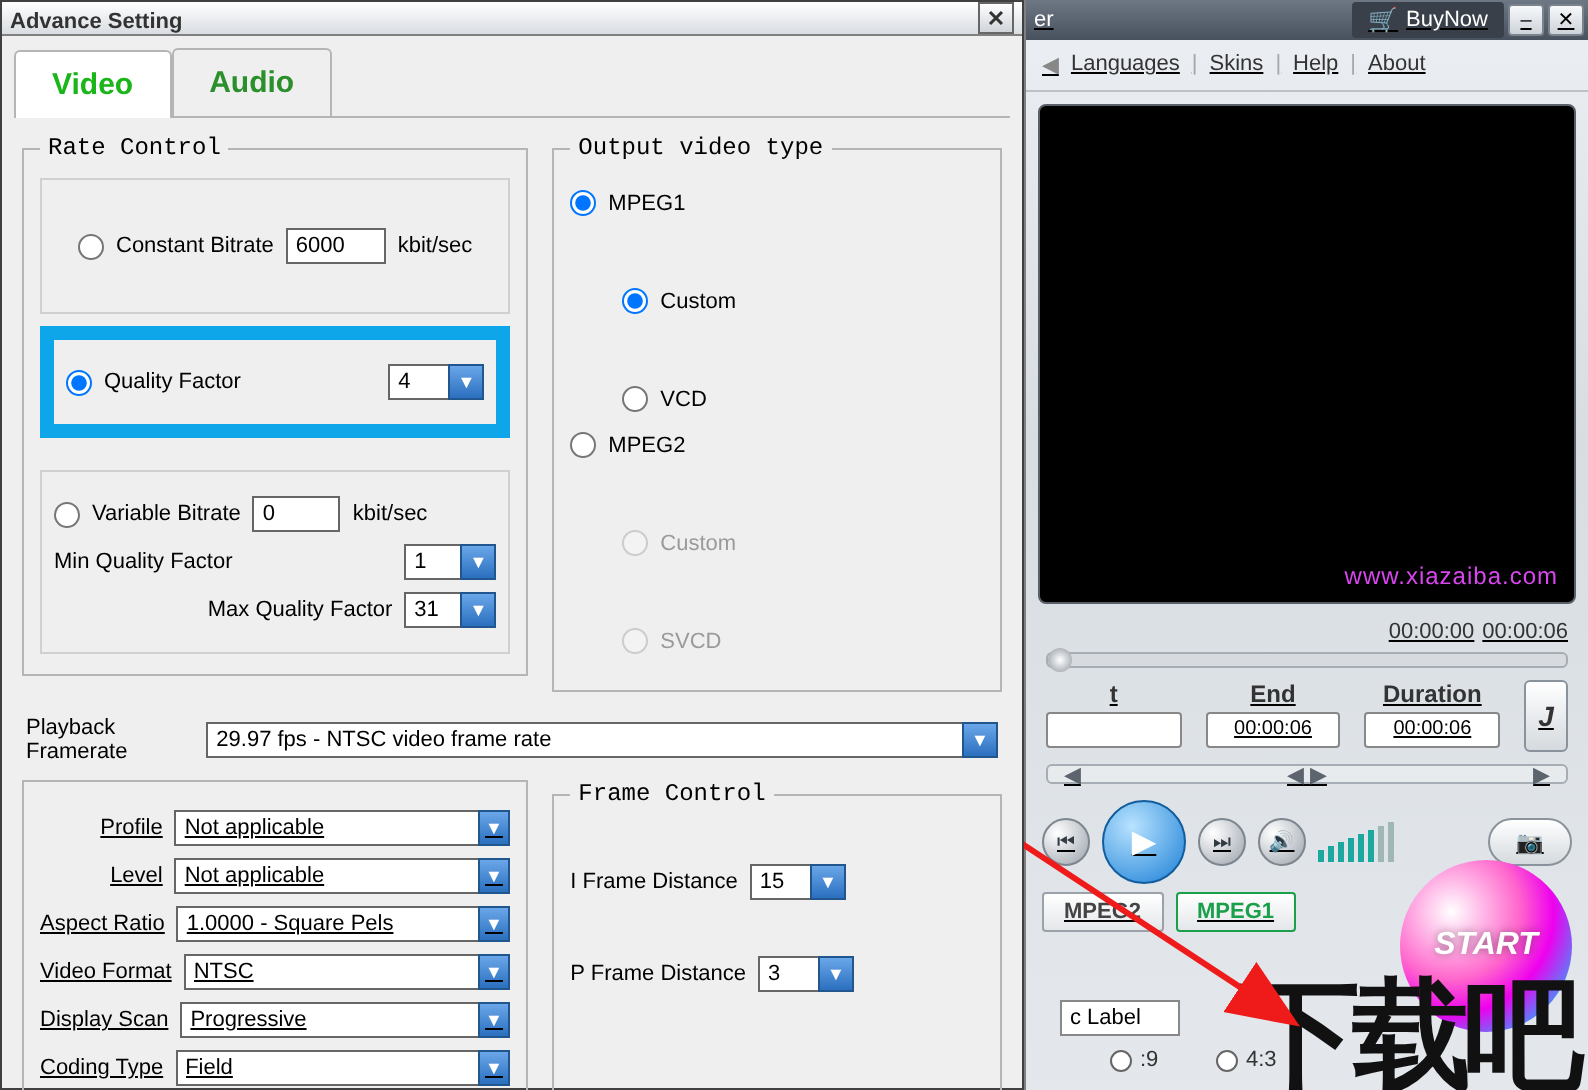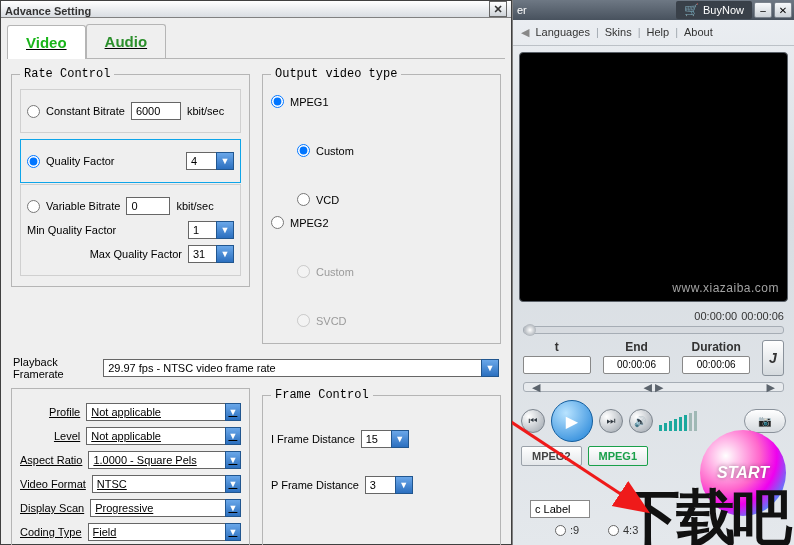--- a/index.html
+++ b/index.html
@@ -1,29 +1,29 @@
 <!DOCTYPE html>
 <html><head>
 <meta charset="utf-8">
 <style>
 * { margin: 0; padding: 0; box-sizing: border-box; font-family: "Microsoft Sans Serif", Tahoma, sans-serif; font-size: 11px; }
 body { width: 794px; height: 545px; background: #fff; position: relative; overflow: hidden; }
 
 
-.bg-app { position: absolute; top: 0; left: 512px; right: 0; bottom: 0; background: linear-gradient(#eceff3,#d8dde2 40%,#e4e8ec); border-left: 1px solid #808080; }
+.bg-app { position: absolute; top: 0; left: 512px; right: 0; bottom: 0; background: linear-gradient(#eceff3,#d8dde2 40%,#e4e8ec); border-left: 1px solid #808080; text-decoration: underline; }
 .bg-titlebar { height: 20px; background: linear-gradient(#6e7884,#48525e); display: flex; align-items: center; justify-content: flex-end; gap: 2px; padding: 0 2px; }
 .cart-btn { background: #394049; color: #fff; padding: 2px 8px; border-radius: 2px; display: flex; gap: 4px; align-items: center; }
 .cart-btn .ic { font-size: 12px; }
 .win-btn { width: 18px; height: 16px; background: linear-gradient(#f7f9fb,#cdd3d9); border: 1px solid #7b838d; border-radius: 2px; display: flex; align-items: center; justify-content: center; font-size: 10px; }
 
 .bg-menubar { display: flex; gap: 6px; padding: 6px 8px; font-size: 12px; color: #333; border-bottom: 1px solid #bcc1c7; }
 .bg-menubar span.sep { color: #a0a7ae; }
 
 .video-pane { margin: 6px; height: 250px; background: #000; border: 1px solid #5a6068; border-radius: 4px; position: relative; }
-.video-pane .wm { position: absolute; right: 8px; bottom: 6px; color: #a3a3a3; font-size: 12px; letter-spacing: .5px; }
+.video-pane .wm { position: absolute; right: 8px; bottom: 6px; color: #d946ef; font-size: 12px; letter-spacing: .5px; }
 
 .time-row { display: flex; justify-content: flex-end; gap: 4px; padding: 2px 10px; font-size: 11px; color: #333; }
 .seek { margin: 2px 10px 6px; height: 8px; background: #d7dbe0; border: 1px solid #a6adb5; border-radius: 3px; position: relative; }
 .seek .thumb { position: absolute; left: 0; top: -3px; width: 12px; height: 12px; background: radial-gradient(#fff,#8e969f); border-radius: 50%; }
 
 .sed-row { display: flex; gap: 12px; padding: 0 10px 6px; }
 .sed { flex: 1; text-align: center; }
 .sed .lbl { color: #333; font-weight: bold; font-size: 12px; }
 .sed .tbox { margin-top: 2px; height: 18px; background: #fff; border: 1px solid #888; border-radius: 2px; font-size: 10px; line-height: 16px; text-align: center; }
 .sed .tbox.inactive { color: #a0a0a0; }
@@ -51,21 +51,21 @@
 .bigwm { position: absolute; right: 6px; bottom: -14px; font-size: 60px; font-weight: 900; color: #111; letter-spacing: -4px; font-family: "SimHei", sans-serif; }
 
 
 .arrow { position: absolute; pointer-events: none; }
 
 
 .dialog { position: absolute; left: 0; top: 0; width: 512px; height: 545px; background: #efefef; border: 1px solid #404040; display: flex; flex-direction: column; }
 .dlg-title { height: 20px; background: linear-gradient(#fff,#d9dde2); border-bottom: 1px solid #808080; display: flex; align-items: flex-end; padding: 0 4px; font-weight: bold; color: #333; }
 .dlg-title .x { margin-left: auto; width: 18px; height: 16px; border: 1px solid #666; background: linear-gradient(#fff,#cfd4d9); display: flex; align-items: center; justify-content: center; }
 
-.tabs { display: flex; padding: 6px 6px 0; gap: 0; text-decoration: underline; }
+.tabs { display: flex; padding: 6px 6px 0; gap: 0; }
 .tab { padding: 8px 18px; border: 1px solid #b5b5b5; border-bottom: none; background: #efefef; color: #2b8f2b; font-size: 15px; font-family: "Segoe UI", sans-serif; font-weight: 600; border-top-left-radius: 3px; border-top-right-radius: 3px; }
 .tab.active { background: #fff; color: #19b519; position: relative; top: 1px; }
 .tabline { margin: 0 6px; border-top: 1px solid #b5b5b5; }
 
 .pane { flex: 1; padding: 8px 10px 0; display: grid; grid-template-columns: 1fr 1fr; grid-auto-rows: min-content; gap: 8px 12px; font-family: "Courier New", monospace; font-size: 12px; color: #000; }
 fieldset { border: 1px solid #b5b5b5; padding: 8px 8px 10px; position: relative; }
 legend { font-family: "Courier New", monospace; font-size: 12px; padding: 0 4px; color: #000; }
 
 .row { display: flex; align-items: center; gap: 6px; margin: 6px 0; }
 .row label { white-space: nowrap; }
@@ -198,30 +198,30 @@
     <div class="tab active">Video</div>
     <div class="tab">Audio</div>
   </div>
   <div class="tabline"></div>
 
   <div class="pane">
 
     <fieldset class="rate-fs">
       <legend>Rate Control</legend>
 
-      <div style="border:1px solid #d0d0d0;padding:6px;margin-bottom:6px">
+      <div style="border:1px solid #d0d0d0;padding:18px;margin-bottom:6px">
         <div class="row">
           <input type="radio" class="radio" style="">
           <label>Constant Bitrate</label>
           <input class="txt" style="width: 50px;" value="6000">
           <span>kbit/sec</span>
         </div>
       </div>
 
-      <div style="border:1px solid #0ea5e9;padding:6px;margin-bottom:1px">
+      <div style="border:7px solid #0ea5e9;padding:6px;margin-bottom:16px">
         <div class="row">
           <input type="radio" class="radio" checked="" style="">
           <label>Quality Factor</label>
           <span style="flex:1"></span>
           <span class="sel">
               <input class="txt" style="width: 30px;" value="4">
               <span class="drop">▼</span>
             </span>
         </div>
       </div>

